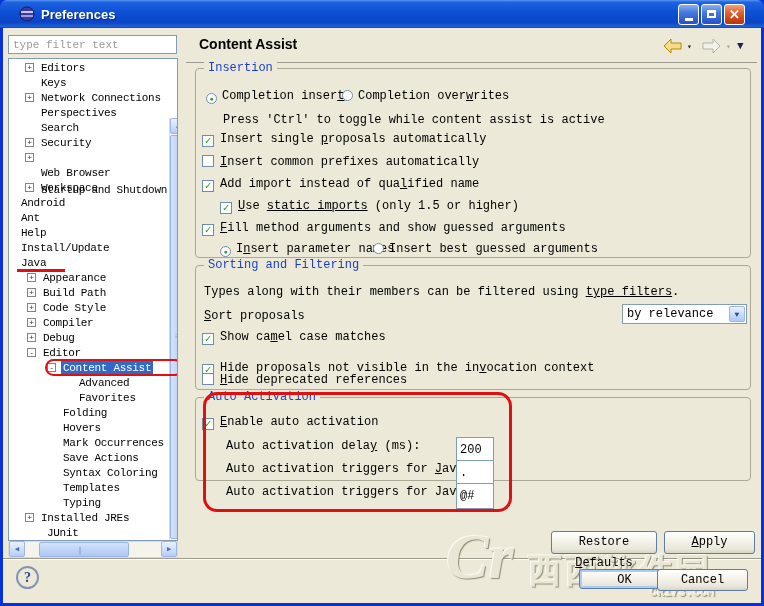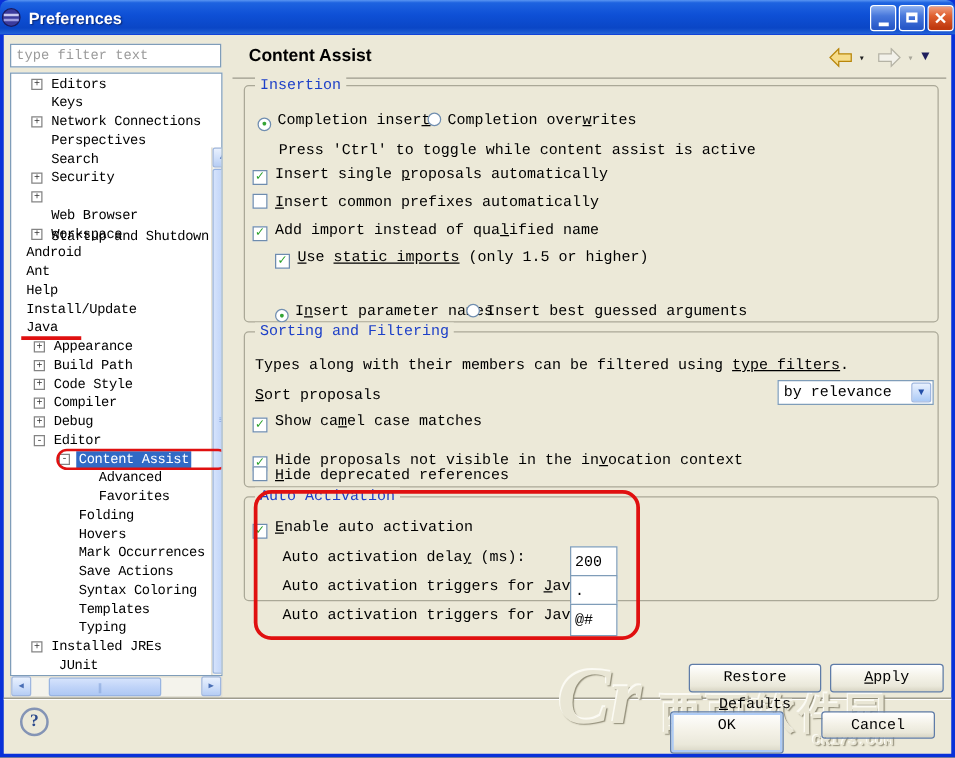--- a/index.html
+++ b/index.html
@@ -5,21 +5,21 @@
   html,body{margin:0;padding:0;background:#555;}
   *{box-sizing:border-box;}
   .window{
     position:relative;width:764px;height:606px;background:#ECE9D8;
     font-family:"Liberation Mono","DejaVu Sans Mono",monospace;font-size:12px;color:#000;
     box-shadow:inset 0 0 0 3px #0831D9;overflow:hidden;
   }
   
   .titlebar{position:absolute;left:0;top:0;width:764px;height:28px;border-radius:7px 7px 0 0;
     background:linear-gradient(180deg,#5A96F2 0%,#1E63E0 8%,#0E50D6 42%,#0A46C6 80%,#2261D6 96%,#0831D9 100%);
-    display:flex;align-items:center;padding:0 1px;}
+    display:flex;align-items:center;padding:0 19px;}
   .title-text{color:#fff;font-family:"Liberation Sans",sans-serif;font-weight:bold;font-size:13px;
     text-shadow:1px 1px 1px #0A2A7C;margin-left:6px;flex:1;}
   .win-btn{width:21px;height:21px;border-radius:3px;border:1px solid #FFFFFF;margin-left:2px;
     display:inline-flex;align-items:center;justify-content:center;color:#fff;
     font-family:"Liberation Sans",sans-serif;font-weight:bold;font-size:11px;
     background:linear-gradient(180deg,#8CB0F0 0%,#4878DC 40%,#2858C8 90%);}
   .win-btn.close{background:linear-gradient(180deg,#F0A080 0%,#E06030 40%,#C03A10 90%);font-size:13px;}
   .min-glyph{display:block;width:8px;height:3px;background:#fff;margin-top:10px;}
   .max-glyph{display:block;width:9px;height:8px;border:2px solid #fff;border-top-width:3px;}
   
@@ -265,20 +265,23 @@
     </div>
     <div class="cbrow" style="left:6px;top:63px">
       <span class="cb">✓</span><span>Insert single </span><u>p</u><span>roposals automatically</span>
     </div>
     <div class="cbrow" style="left:6px;top:108px">
       <span class="cb">✓</span><span>Add import instead of qua</span><u>l</u><span>ified name</span>
     </div>
     <div class="cbrow" style="left:24px;top:130px">
       <span class="cb">✓</span><u>U</u><span>se </span><a class="lnk">static imports</a><span> (only 1.5 or higher)</span>
     </div>
+    <div class="cbrow" style="left:6px;top:152px">
+      <span class="cb">✓</span><span></span><u>F</u><span>ill method arguments and show guessed arguments</span>
+    </div>
     <div class="radrow" style="left:24px;top:173px">
       <span class="rad">●</span><span>I</span><u>n</u><span>sert parameter names</span>
     </div>
     <div class="radrow" style="left:177px;top:173px">
       <span class="rad"></span><span>Insert best guessed arguments</span><u></u><span></span>
     </div>
   </div>
 
   <div class="group" style="left:195px;top:265px;width:556px;height:125px">
     <span class="gtitle">Sorting and Filtering</span>
@@ -324,16 +327,16 @@
   <div class="auto-ring"></div>
 
   <div class="xpbtn" style="left:551px;top:531px;width:106px">
     <span>Restore </span><u>D</u><span>efaults</span>
   </div>
   <div class="xpbtn" style="left:664px;top:531px;width:91px">
     <span></span><u>A</u><span>pply</span>
   </div>
   <div class="bottom-sep"></div>
   <div class="help-btn"><span>?</span></div>
-  <div class="xpbtn default" style="left:536px;top:569px;width:91px;height:34px">OK</div>
+  <div class="xpbtn default" style="left:579px;top:569px;width:91px;height:20px">OK</div>
   <div class="xpbtn" style="left:657px;top:569px;width:91px;height:22px">Cancel</div>
 
 </div>
 
 </body></html>

